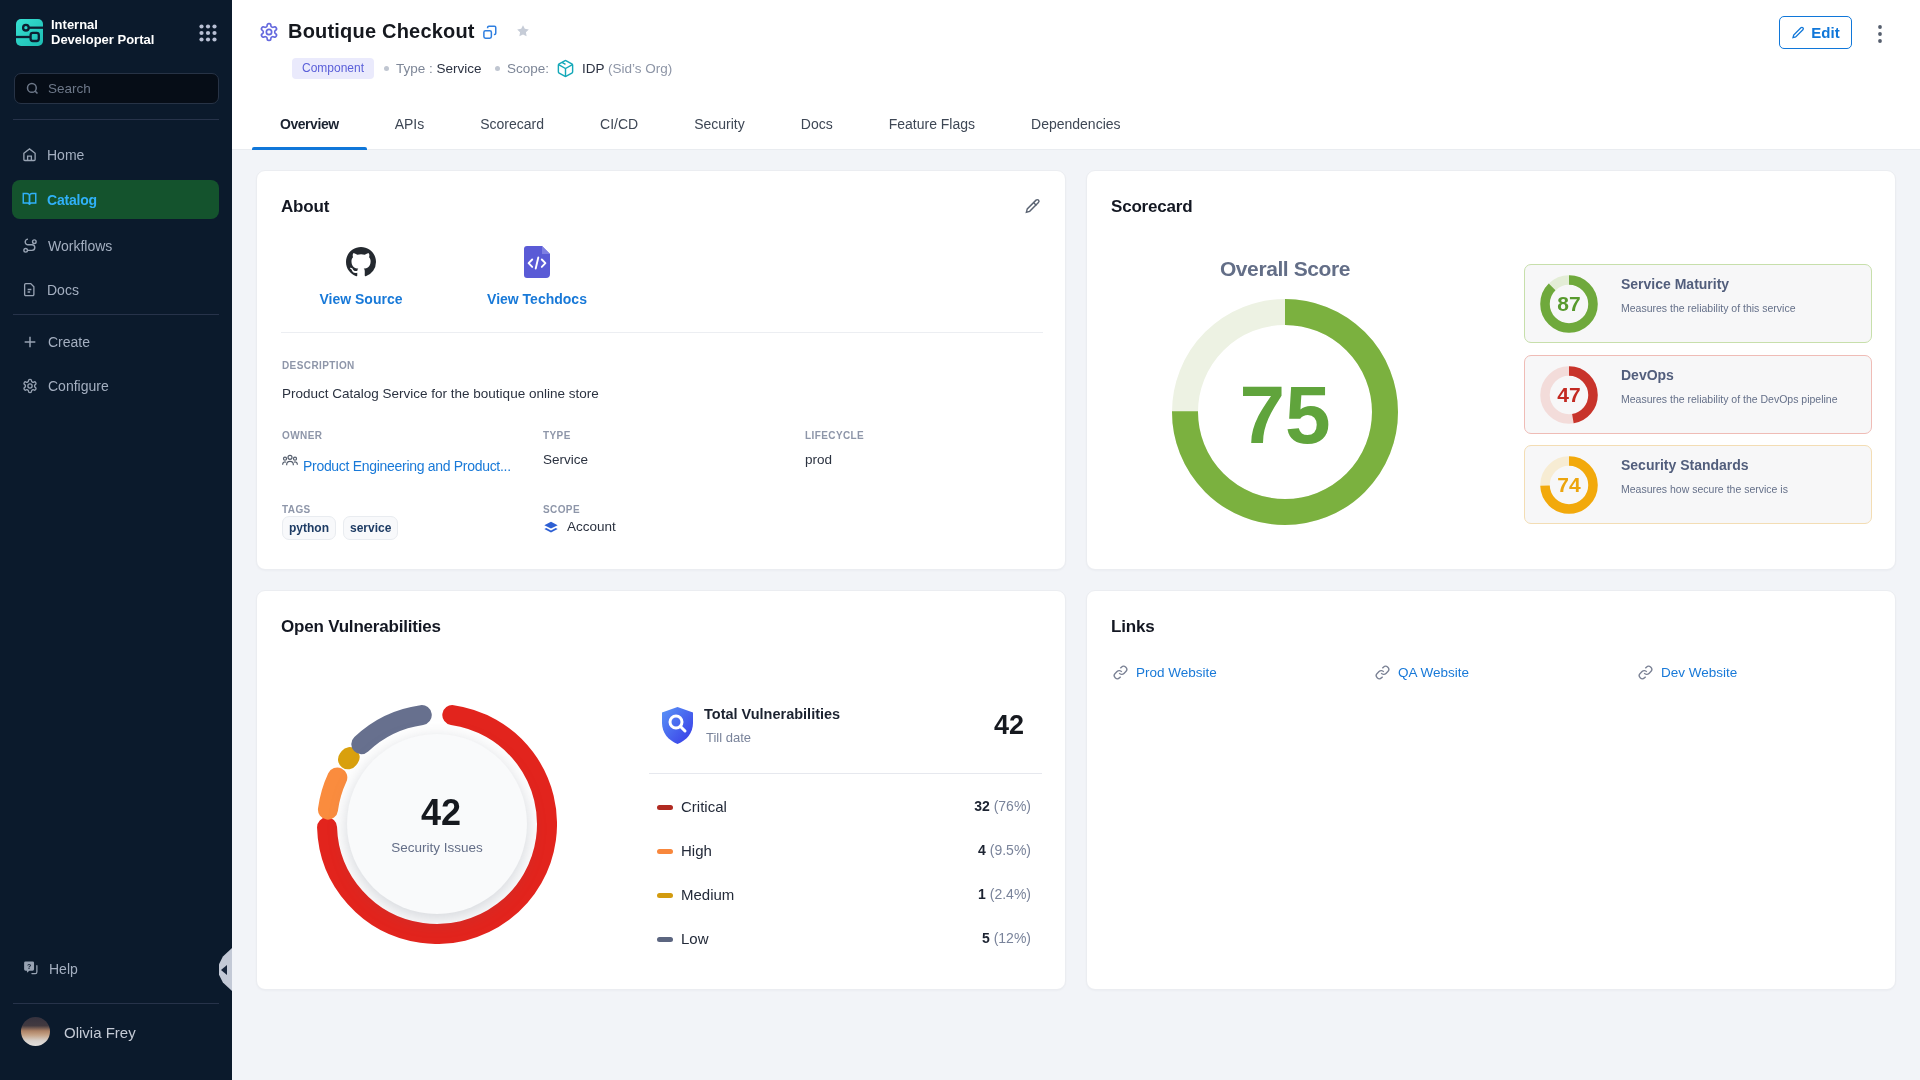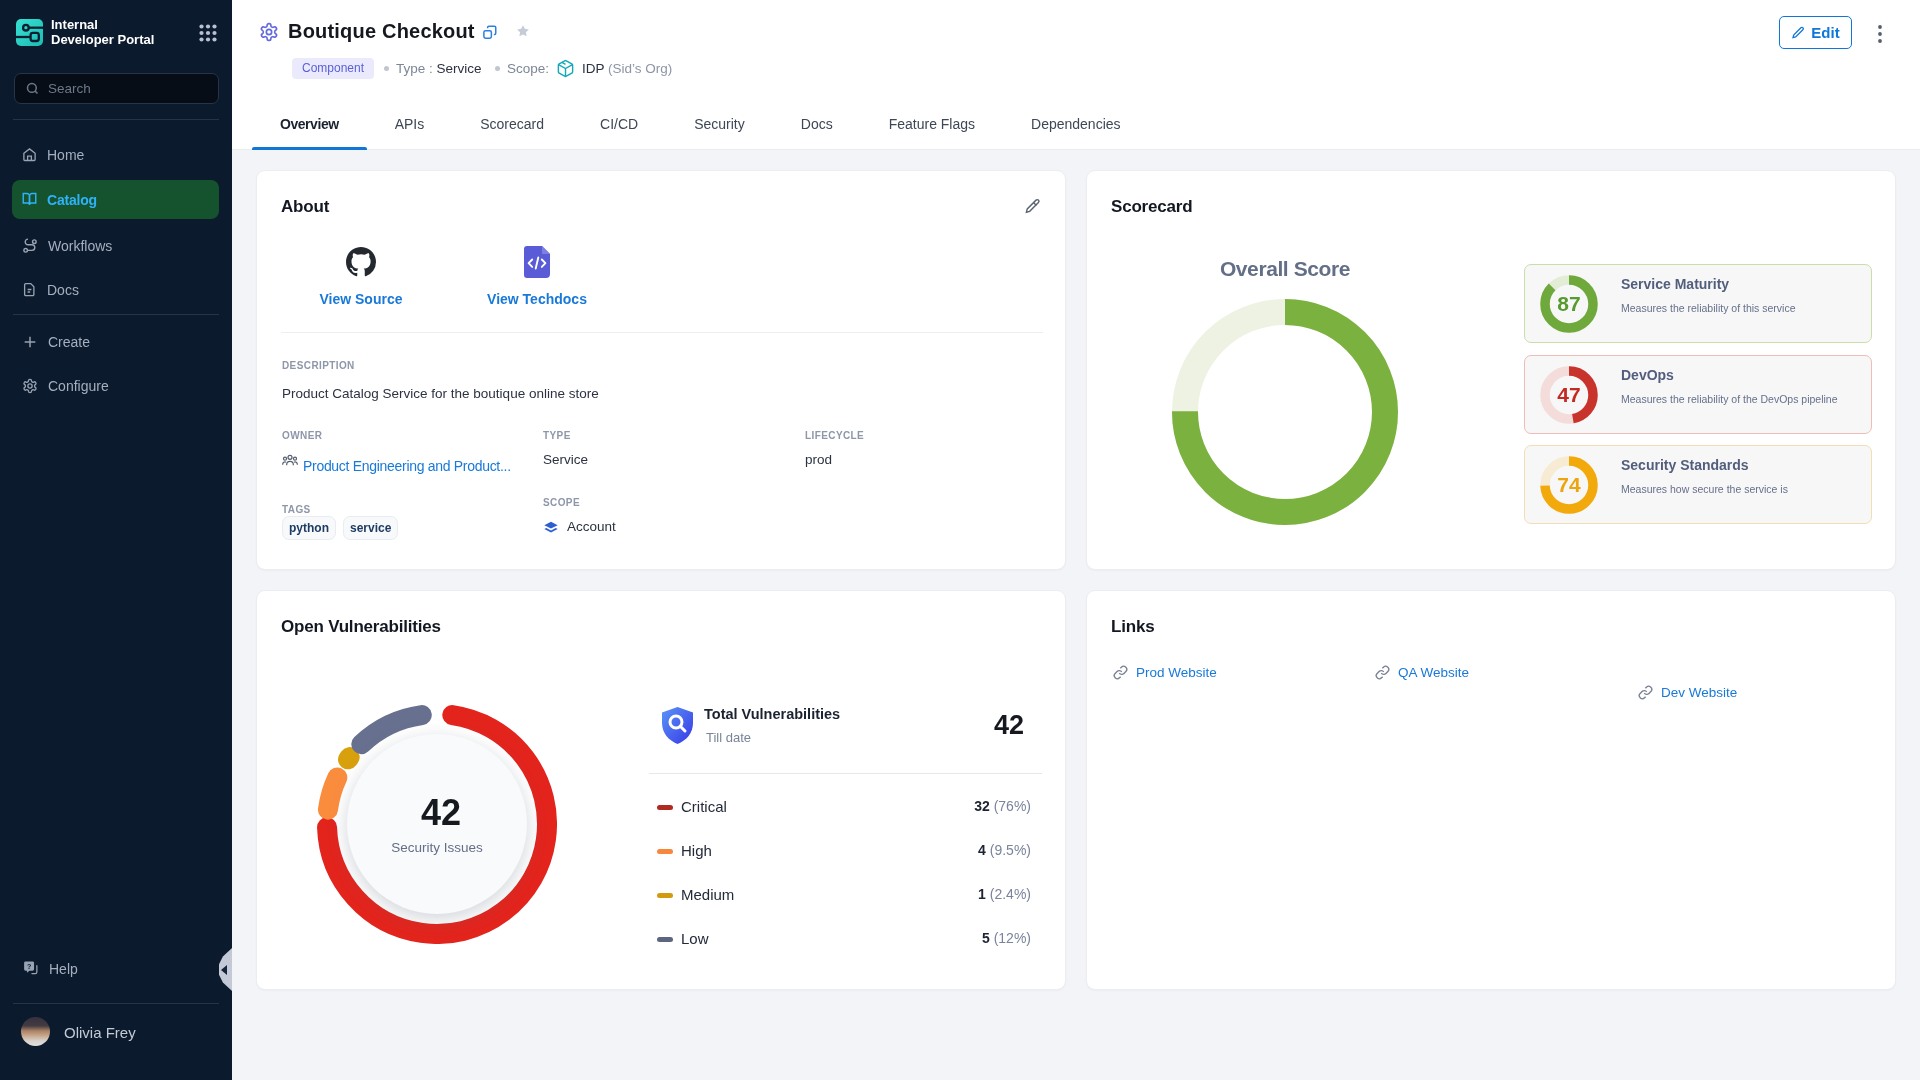--- a/index.html
+++ b/index.html
@@ -242,35 +242,36 @@
       <path d="M1 17v-.5a3.5 3.5 0 0 1 5-3.2M23 17v-.5a3.5 3.5 0 0 0-5-3.2"></path>
     </svg>
   <div class="val blue-link" style="left:46px; top:287px; font-size:14px; letter-spacing:-0.3px;">Product Engineering and Product...</div>
   <div class="lbl" style="left:286px; top:259px;">TYPE</div>
   <div class="val" style="left:286px; top:281px;">Service</div>
   <div class="lbl" style="left:548px; top:259px;">LIFECYCLE</div>
   <div class="val" style="left:548px; top:281px;">prod</div>
 
   <div class="lbl" style="left:25px; top:333px;">TAGS</div>
   <div class="abs" style="left:25px; top:345px;"><span class="chip">python</span><span class="chip">service</span></div>
-  <div class="lbl" style="left:286px; top:326px;">SCOPE</div>
+  <div class="lbl" style="left:286px; top:333px;">SCOPE</div>
   <svg class="abs" style="left:286px; top:349px;" width="16" height="16" viewBox="0 0 24 24">
       <path d="m12 2.5 10 5.2-10 5.2L2 7.7Z" fill="#2d5fd3"></path>
       <path d="M2 13.4l10 5.2 10-5.2-2.9-1.5-7.1 3.7-7.1-3.7Z" fill="#2d5fd3"></path>
     </svg>
   <div class="val" style="left:310px; top:348px;">Account</div>
 </div>
 
 <div class="card" style="left:1086px; top:170px;">
   <div class="card-title">Scorecard</div>
   <div class="abs" style="left:98px; top:86px; width:200px; text-align:center; font-size:21px; font-weight:700; color:#636e87; letter-spacing:-0.4px;">Overall Score</div>
   <svg class="abs" style="left:85px; top:128px;" width="226" height="226" viewBox="0 0 226 226">
     <circle cx="113" cy="113" r="100" fill="none" stroke="#edf2e3" stroke-width="26"></circle>
     <circle cx="113" cy="113" r="100" fill="none" stroke="#7bb13f" stroke-width="26" stroke-dasharray="471.24 628.32" transform="rotate(-90 113 113)"></circle>
   </svg>
+  <div class="abs" style="left:98px; top:197px; width:200px; text-align:center; font-size:82px; font-weight:700; color:#60a43c;">75</div>
 
   <div class="mini" style="top:93px; border:1.5px solid #c7dfab;">
     <svg class="abs" style="left:15px; top:10px;" width="58" height="58" viewBox="0 0 58 58">
       <circle cx="29" cy="29" r="24" fill="none" stroke="#e3edd6" stroke-width="9.5"></circle>
       <circle cx="29" cy="29" r="24" fill="none" stroke="#6fa93c" stroke-width="9.5" stroke-dasharray="131.2 150.8" transform="rotate(-90 29 29)"></circle>
     </svg>
     <div class="mnum" style="color:#589a2e;">87</div>
     <div class="mtitle">Service Maturity</div>
     <div class="msub">Measures the reliability of this service</div>
   </div>
@@ -355,20 +356,20 @@
       </svg>
     Prod Website
   </div>
   <div class="abs" style="left:288px; top:74px; display:flex; align-items:center; gap:8px; font-size:13.5px; color:#1879d8;">
     <svg width="15" height="15" viewBox="0 0 24 24" fill="none" stroke="#7a8194" stroke-width="2.2">
         <path d="M10 13a5 5 0 0 0 7.54.54l3-3a5 5 0 0 0-7.07-7.07l-1.72 1.71"></path>
         <path d="M14 11a5 5 0 0 0-7.54-.54l-3 3a5 5 0 0 0 7.07 7.07l1.71-1.71"></path>
       </svg>
     QA Website
   </div>
-  <div class="abs" style="left:551px; top:74px; display:flex; align-items:center; gap:8px; font-size:13.5px; color:#1879d8;margin-top:20px;">
+  <div class="abs" style="left:551px; top:74px; display:flex; align-items:center; gap:8px; font-size:13.5px; color:#1879d8;">
     <svg width="15" height="15" viewBox="0 0 24 24" fill="none" stroke="#7a8194" stroke-width="2.2">
         <path d="M10 13a5 5 0 0 0 7.54.54l3-3a5 5 0 0 0-7.07-7.07l-1.72 1.71"></path>
         <path d="M14 11a5 5 0 0 0-7.54-.54l-3 3a5 5 0 0 0 7.07 7.07l1.71-1.71"></path>
       </svg>
     Dev Website
   </div>
 </div>
 
 </body></html>

